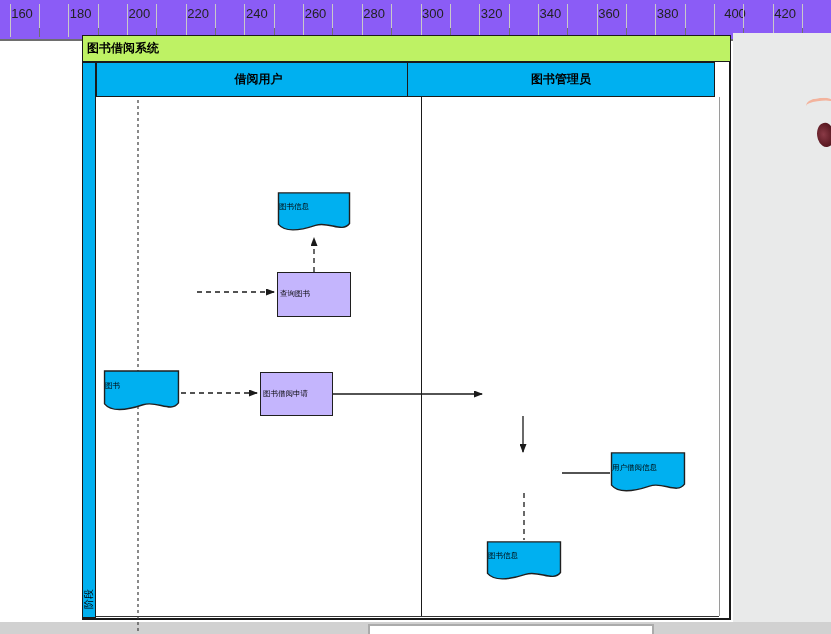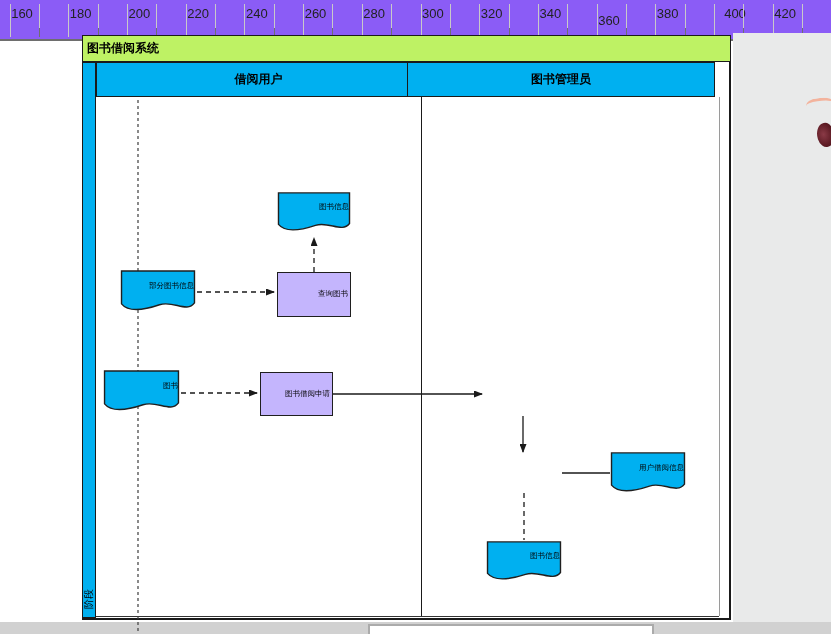--- a/index.html
+++ b/index.html
@@ -21,21 +21,21 @@
   .frame{position:absolute;left:82px;top:35px;width:649px;height:585px;border:2px solid #1a1a1a;box-sizing:border-box;background:#ffffff;}
   .titlebar{position:absolute;left:82px;top:35px;width:649px;height:27px;background:#bef264;border:1px solid #1a1a1a;box-sizing:border-box;font-size:12px;font-weight:700;color:#000;padding:4px 0 0 4px;}
   .phase-strip{position:absolute;left:82px;top:62px;width:14px;height:556px;background:#00b0f0;border:1px solid #1a1a1a;box-sizing:border-box;}
   .phase-label{position:absolute;left:-9px;bottom:16px;width:30px;transform:rotate(-90deg);transform-origin:center;font-size:10px;color:#000;white-space:nowrap;}
   .lane-header{position:absolute;top:62px;height:35px;background:#00b0f0;border:1px solid #1a1a1a;box-sizing:border-box;display:flex;align-items:center;justify-content:center;font-size:12px;font-weight:700;color:#000;}
   .lane-divider{position:absolute;left:421px;top:97px;width:1px;height:520px;background:#1a1a1a;}
   .lane-right-edge{position:absolute;left:719px;top:97px;width:1px;height:519px;background:#9a9a9a;}
   .lane-bottom-edge{position:absolute;left:96px;top:616px;width:623px;height:1px;background:#333;}
 
   
-  .shape{position:absolute;display:flex;align-items:center;justify-content:flex-end;text-align:center;font-size:7.5px;line-height:1.4;color:#000;}
+  .shape{position:absolute;display:flex;align-items:center;justify-content:flex-start;text-align:center;font-size:7.5px;line-height:1.4;color:#000;}
   .proc{background:#c4b5fd;border:1.4px solid #1f1f1f;box-sizing:border-box;padding:1px 2px;}
   .doc{background:transparent;}
   .doc svg{position:absolute;left:0;top:0;width:100%;height:100%;}
   .doc .lbl{position:relative;z-index:1;margin-bottom:14px;padding:0 2px;}
   .connectors{position:absolute;left:0;top:0;width:831px;height:634px;pointer-events:none;}
 
   .pink-arc{position:absolute;left:806px;top:98px;width:28px;height:10px;border-top:3px solid #f3b39d;border-radius:50%/60%;transform:rotate(-6deg);}
   .red-blob{position:absolute;left:817px;top:123px;width:17px;height:24px;background:radial-gradient(ellipse at 40% 45%, #8a3a46 0%, #5d1b24 60%, #4a121b 100%);border-radius:60% 40% 55% 45%;transform:rotate(-18deg);}
 </style>
 </head>
@@ -47,21 +47,21 @@
       <span class="ruler-label" style="left: 22px;">160</span>
       <span class="ruler-label" style="left: 80.7px;">180</span>
       <span class="ruler-label" style="left: 139.4px;">200</span>
       <span class="ruler-label" style="left: 198.1px;">220</span>
       <span class="ruler-label" style="left: 256.8px;">240</span>
       <span class="ruler-label" style="left: 315.5px;">260</span>
       <span class="ruler-label" style="left: 374.2px;">280</span>
       <span class="ruler-label" style="left: 432.9px;">300</span>
       <span class="ruler-label" style="left: 491.6px;">320</span>
       <span class="ruler-label" style="left: 550.3px;">340</span>
-      <span class="ruler-label" style="left: 609px; margin-top: 7px;">360</span>
+      <span class="ruler-label" style="left: 609px;">360</span>
       <span class="ruler-label" style="left: 667.7px;">380</span>
       <span class="ruler-label" style="left: 735px;">400</span>
       <span class="ruler-label" style="left: 785.1px;">420</span>
       <div class="tick-sep" style="left: 9.6px;"></div>
       <div class="tick-sep" style="left: 38.95px;"></div>
       <div class="tick-sep" style="left: 68.3px;"></div>
       <div class="tick-sep" style="left: 97.65px;"></div>
       <div class="tick-sep" style="left: 127px;"></div>
       <div class="tick-sep" style="left: 156.35px;"></div>
       <div class="tick-sep" style="left: 185.7px;"></div>
@@ -153,26 +153,20 @@
     <line x1="524" y1="493" x2="524" y2="540" stroke="#1a1a1a" stroke-width="1.3" stroke-dasharray="5,4"></line>
   </svg>
 
   <div class="shape doc" style="left:277px;top:192px;width:74px;height:45px;">
     <svg viewBox="0 0 100 100" preserveAspectRatio="none">
       <path d="M2,2 L98,2 L98,70 C88,92 70,64 52,74 C34,84 12,92 2,72 Z" fill="#00b0f0" stroke="#1f1f1f" vector-effect="non-scaling-stroke" stroke-width="1.4"></path>
     </svg>
     <span class="lbl">图书信息</span>
   </div>
 
-  <div class="shape doc" style="left:120px;top:270px;width:76px;height:47px;">
-    <svg viewBox="0 0 100 100" preserveAspectRatio="none">
-      <path d="M2,2 L98,2 L98,70 C88,92 70,64 52,74 C34,84 12,92 2,72 Z" fill="#00b0f0" stroke="#1f1f1f" vector-effect="non-scaling-stroke" stroke-width="1.4"></path>
-    </svg>
-    <span class="lbl">部分图书信息</span>
-  </div>
 
   <div class="shape doc" style="left:103px;top:370px;width:77px;height:47px;">
     <svg viewBox="0 0 100 100" preserveAspectRatio="none">
       <path d="M2,2 L98,2 L98,70 C88,92 70,64 52,74 C34,84 12,92 2,72 Z" fill="#00b0f0" stroke="#1f1f1f" vector-effect="non-scaling-stroke" stroke-width="1.4"></path>
     </svg>
     <span class="lbl">图书</span>
   </div>
 
   <div class="shape doc" style="left:610px;top:452px;width:76px;height:46px;">
     <svg viewBox="0 0 100 100" preserveAspectRatio="none">

